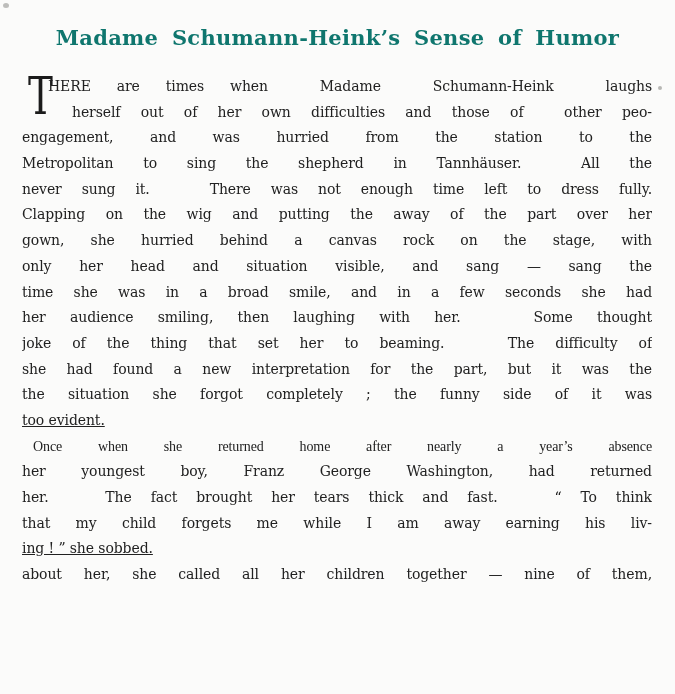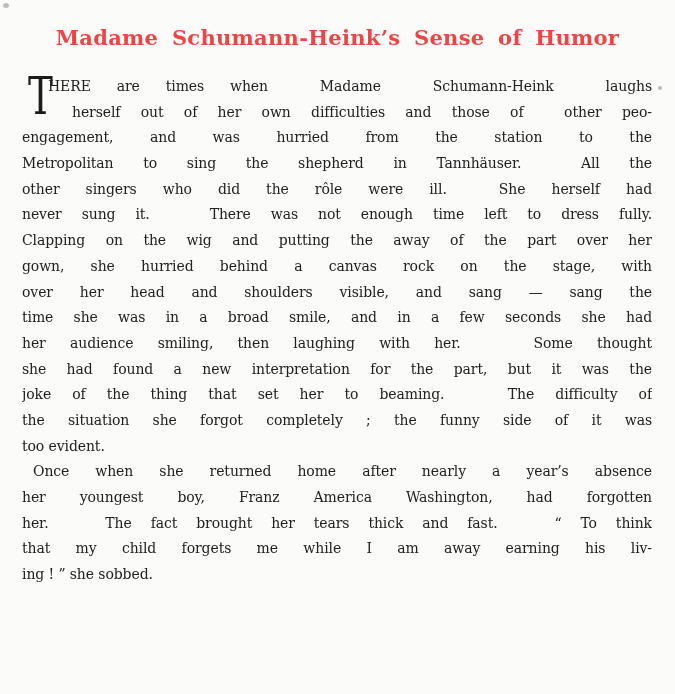--- a/index.html
+++ b/index.html
@@ -12,42 +12,43 @@
     color: #212121;
   }
   .page-title {
     position: absolute;
     top: 25px; left: 0; right: 0;
     text-align: center;
     font-size: 21px;
     font-weight: bold;
     letter-spacing: 0.3px;
     word-spacing: 6px;
-    color: #ef4444;
+    color: #0f766e;
   }
   .body-text {
     position: absolute;
     top: 74px; left: 22px;
     width: 630px;
   }
   .line {
     height: 25.7px;
     line-height: 25.7px;
     font-size: 14px;
     letter-spacing: -0.1px;
     text-align: justify;
     text-align-last: justify;
     white-space: pre-wrap;
     overflow: hidden;
   }
   .line.flush {
     text-align: left;
     text-align-last: left;
+    text-decoration: underline;
   }
-  .line.p-indent { padding-left: 11px; }
+  .line.p-indent { padding-left: 11px; font-family: Liberation Serif, serif; }
   .line.l1 { padding-left: 26px; }
   .line.l2 { padding-left: 50px; }
   .drop-cap {
     position: absolute;
     left: 28px; top: 70px;
     font-size: 52px;
     line-height: 1;
     color: #1b1b1b;
     transform: scaleX(0.72);
     transform-origin: left top;
@@ -61,32 +62,32 @@
 
 <div class="page-title">Madame Schumann-Heink’s Sense of Humor</div>
 
 <span class="drop-cap">T</span>
 
 <div class="body-text">
   <div class="line l1">HERE are times when  Madame  Schumann-Heink  laughs</div>
   <div class="line l2">herself out of her own difficulties and those of  other peo-</div>
   <div class="line">engagement, and was hurried from the station to the</div>
   <div class="line">Metropolitan to sing the shepherd in Tannhäuser.  All the</div>
-  <div class="line">other singers who did the rôle were ill.  She herself had</div>
   <div class="line">never sung it.   There was not enough time left to dress fully.</div>
   <div class="line">Clapping on the wig and putting the away of the part over her</div>
   <div class="line">gown, she hurried behind a canvas rock on the stage, with</div>
-  <div class="line">over her head and shoulders visible, and sang — sang the</div>
+  <div class="line">only her head and situation visible, and sang — sang the</div>
   <div class="line">time she was in a broad smile, and in a few seconds she had</div>
   <div class="line">her audience smiling, then laughing with her.   Some thought</div>
+  <div class="line">joke of the thing that set her to beaming.   The difficulty of</div>
   <div class="line">she had found a new interpretation for the part, but it was the</div>
-  <div class="line">joke of the thing that set her to beaming.   The difficulty of</div>
   <div class="line">the situation she forgot completely ; the funny side of it was</div>
   <div class="line flush">too evident.</div>
   <div class="line p-indent">Once when she returned home after nearly a year’s absence</div>
-  <div class="line">her youngest boy, Franz America Washington, had forgotten</div>
+  <div class="line">her youngest boy, Franz George Washington, had returned</div>
   <div class="line">her.   The fact brought her tears thick and fast.   “ To think</div>
   <div class="line">that my child forgets me while I am away earning his liv-</div>
   <div class="line flush">ing ! ” she sobbed.</div>
+  <div class="line">about her, she called all her children together — nine of them,</div>
 </div>
 
 <div class="speck speck-corner"></div>
 <div class="speck speck-line1"></div>
 
 </body></html>

